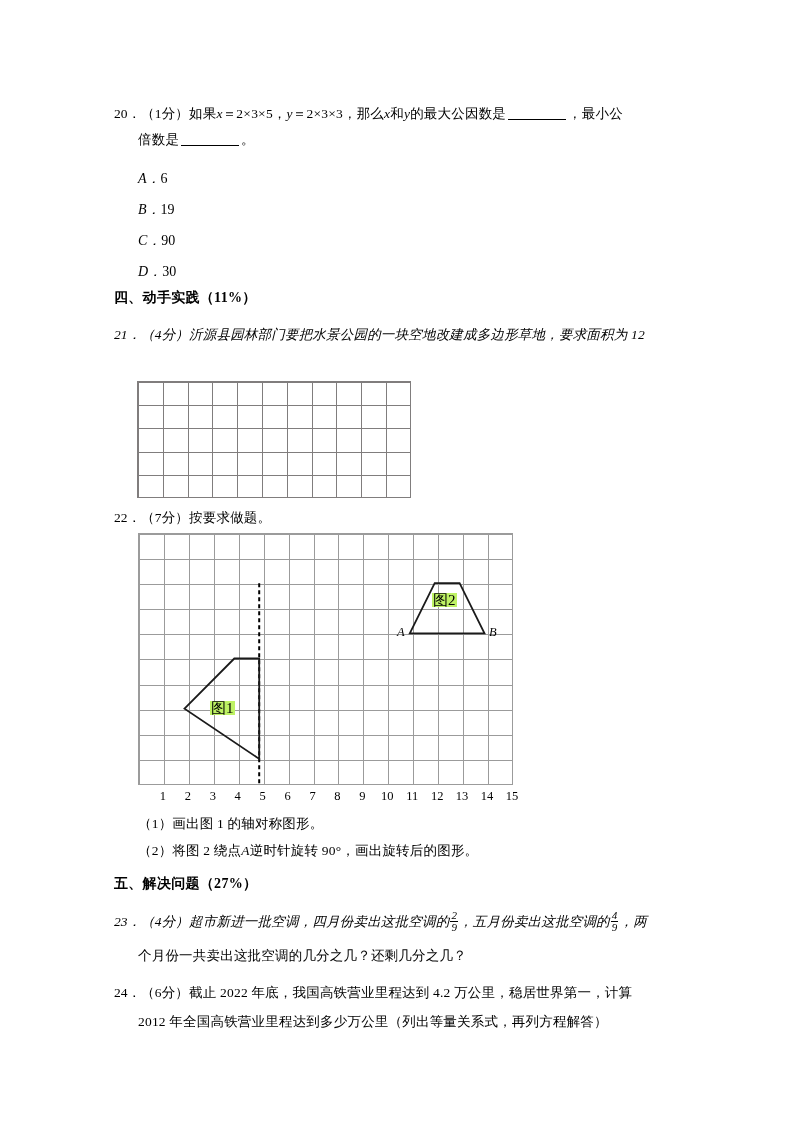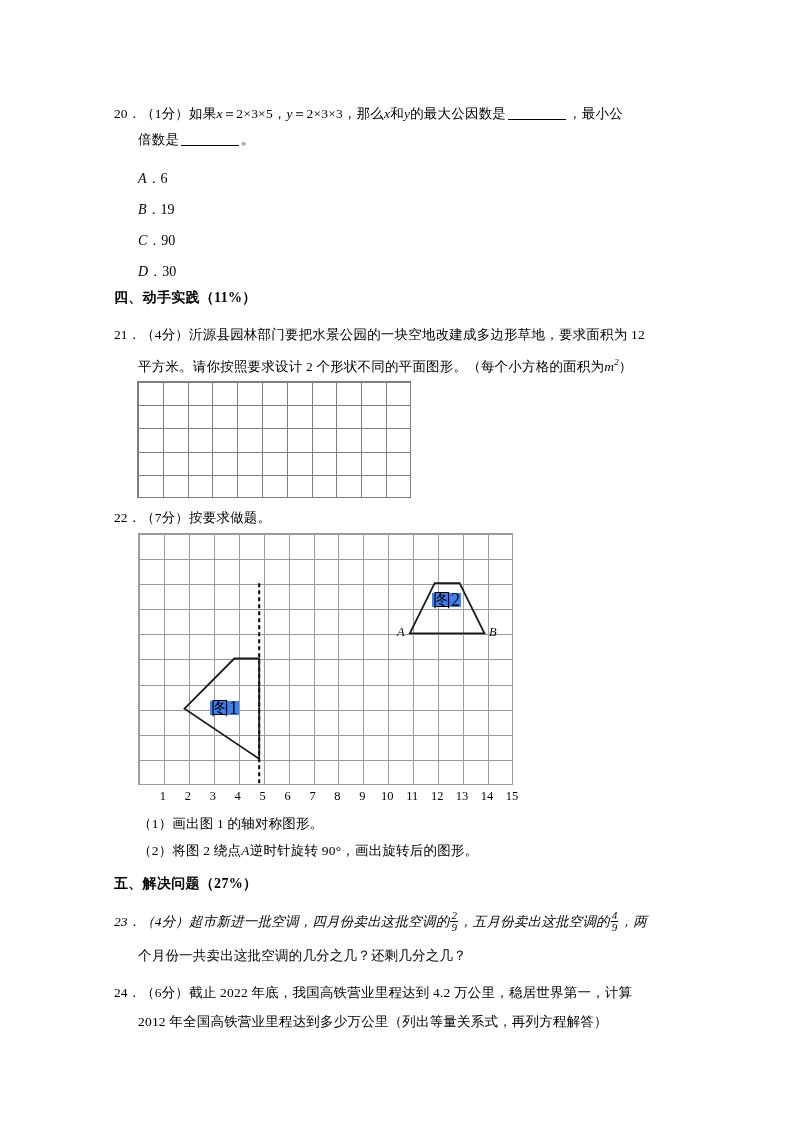--- a/index.html
+++ b/index.html
@@ -88,23 +88,23 @@
     line-height:14px;
   }
   .pt-lbl{
     position:absolute;
     font-size:12.5px;
     font-style:italic;
     line-height:13px;
   }
   .fig-name{
     position:absolute;
-    font-size:18px;
+    font-size:15px;
     line-height:14px;
-    background:#3b82f6;
+    background:#bef264;
     padding:0 1px;
     white-space:nowrap;
   }
   svg{display:block;}
 </style>
 </head>
 <body>
 
 <div class="page">
 
@@ -112,23 +112,22 @@
 
   <div class="qline" style="left:138px;top:130px;"><span>倍数是</span><span class="blank"></span><span>。</span></div>
 
   <div class="opt" style="left:138px;top:169px;"><span class="lbl">A．</span><span>6</span></div>
   <div class="opt" style="left:138px;top:200px;"><span class="lbl">B．</span><span>19</span></div>
   <div class="opt" style="left:138px;top:231px;"><span class="lbl">C．</span><span>90</span></div>
   <div class="opt" style="left:138px;top:262px;"><span class="lbl">D．</span><span>30</span></div>
 
   <div class="sect" style="left:114px;top:288px;">四、动手实践（11%）</div>
 
-  <div class="qline" style="left:114px;top:325px;"><span class="qnum">21．</span><span>（4分）</span><span>沂源县园林部门要把水景公园的一块空地改建成多边形草地，要求面积为 12</span></div>
+  <div class="qline" style="left:114px;top:325px;font-style:italic;"><span class="qnum">21．</span><span>（4分）</span><span>沂源县园林部门要把水景公园的一块空地改建成多边形草地，要求面积为 12</span></div>
 
-  <div class="qline" style="left:138px;top:352px;"><span>平方米。请你按照要求设计 2 个形状不同的平面图形。（每个小方格的面积为</span><span class="ital">m</span><sup style="font-style:italic;font-size:9px;">2</sup><span>）</span></div>
 
   <div class="grid-a" style="left:137px;top:381px;width:274px;height:117px;"></div>
 
   <div class="qline" style="left:114px;top:508px;"><span class="qnum">22．</span><span>（7分）</span><span>按要求做题。</span></div>
 
   <div class="fig-wrap" style="left:138px;top:533px;width:375px;height:252px;">
     <div class="grid-b" style="left:0;top:0;width:375px;height:252px;"></div>
 
     <svg width="375" height="252" style="position:absolute;left:0;top:0;">
 

